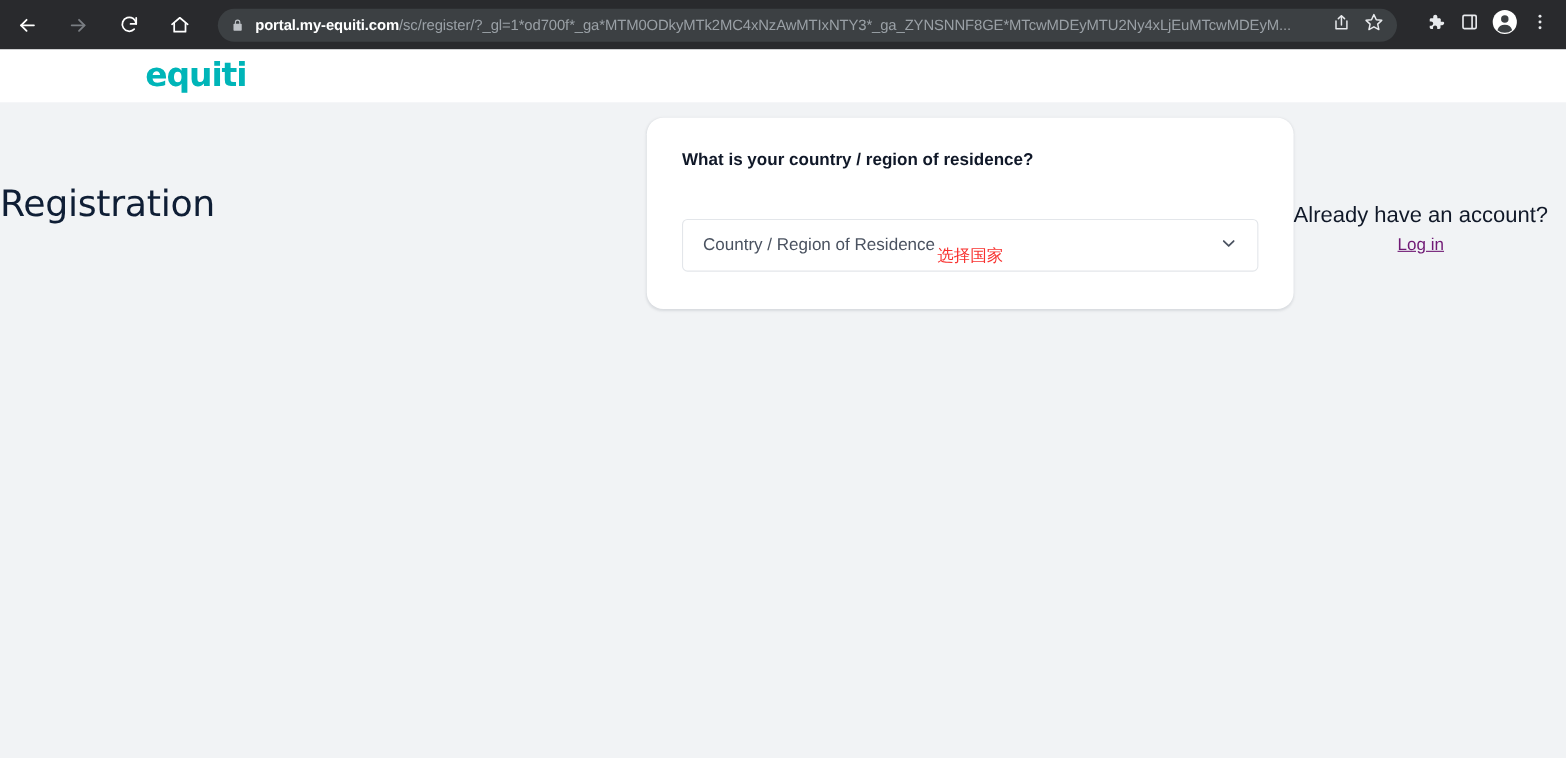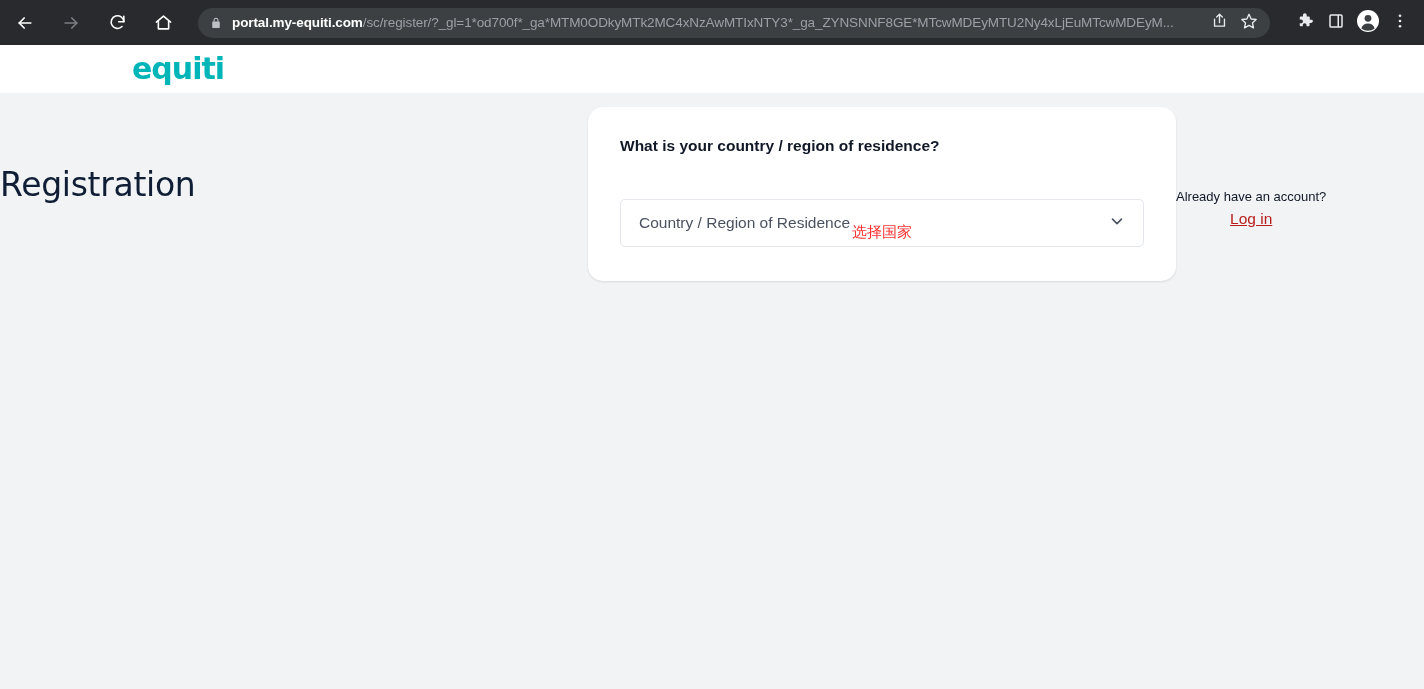--- a/index.html
+++ b/index.html
@@ -168,28 +168,28 @@
     font-size: 15px;
     font-family: "DejaVu Sans", sans-serif;
     pointer-events: none;
   }
 
   .below-card {
     margin-top: 28px;
     text-align: center;
   }
   .account-text {
-    font-size: 13px;
+    font-size: 20px;
     color: #101828;
     display: block;
     margin-bottom: 6px;
   }
   .login-link {
     font-size: 15.5px;
-    color: #b91c1c;
+    color: #701a75;
     text-decoration: underline;
     cursor: pointer;
     display: inline-block;
   }
 </style>
 </head>
 <body>
 
 <div class="browser-toolbar">
 

